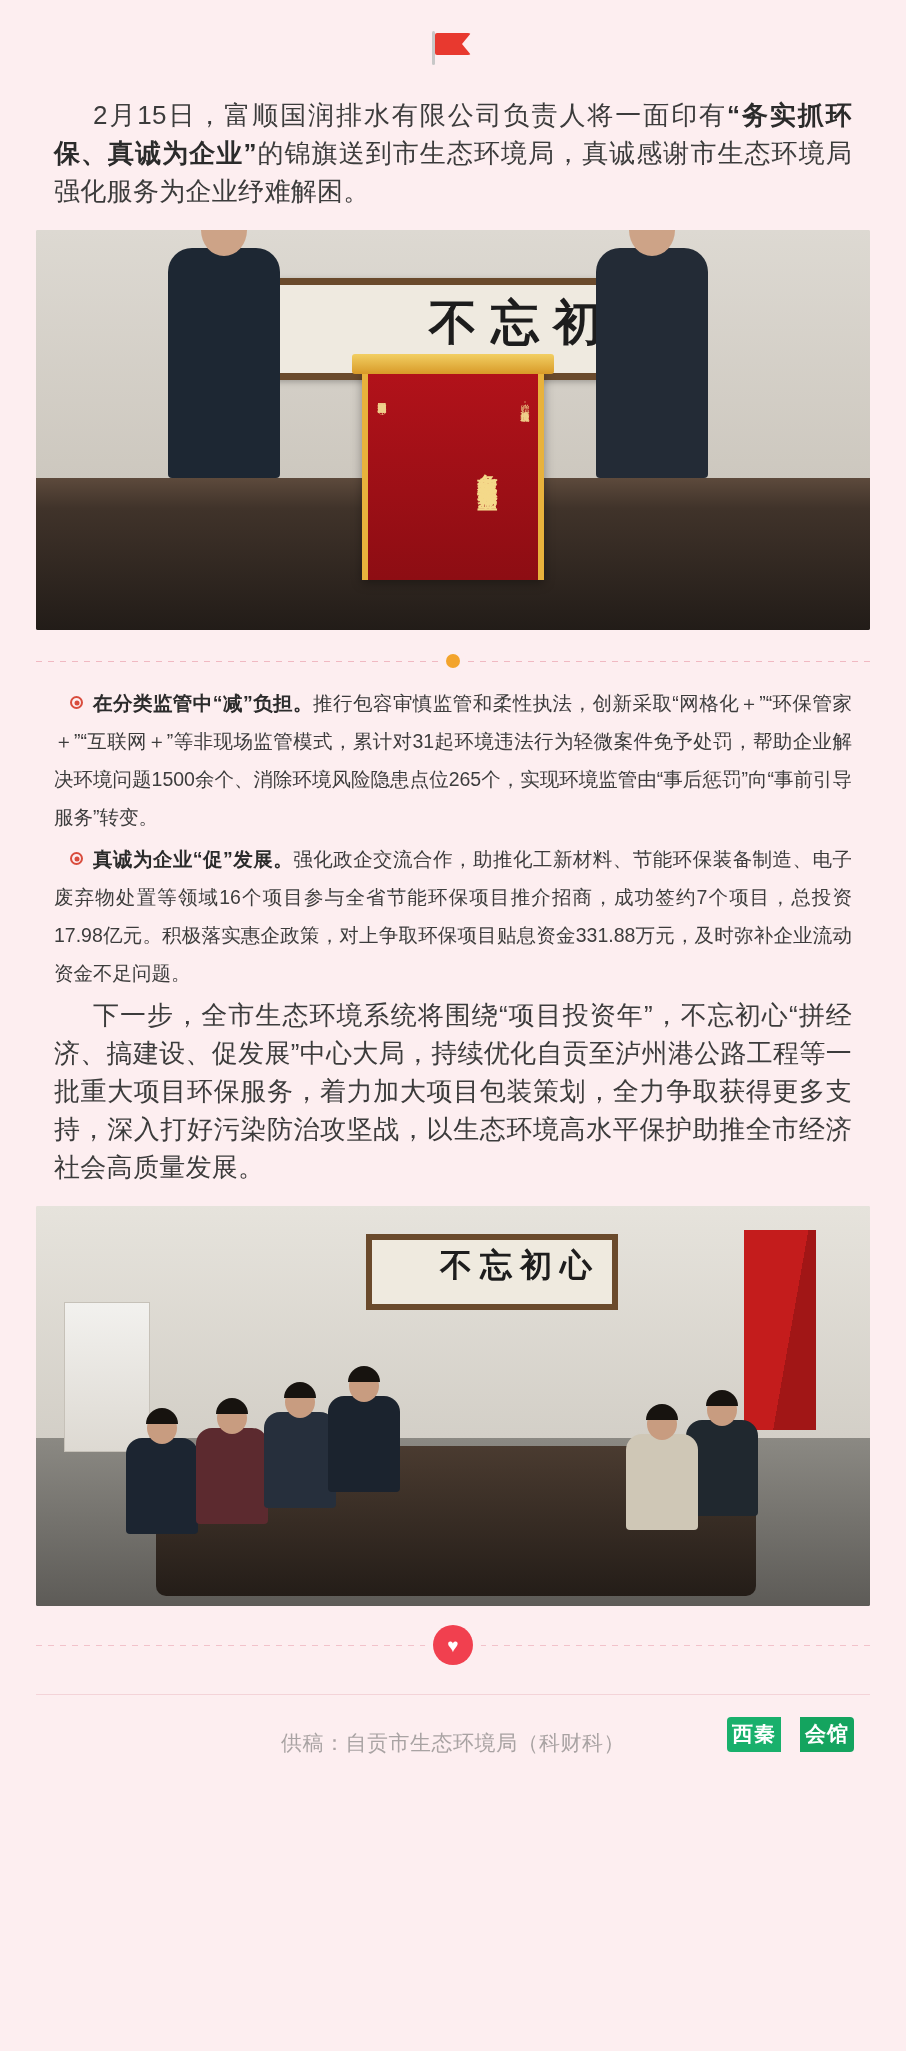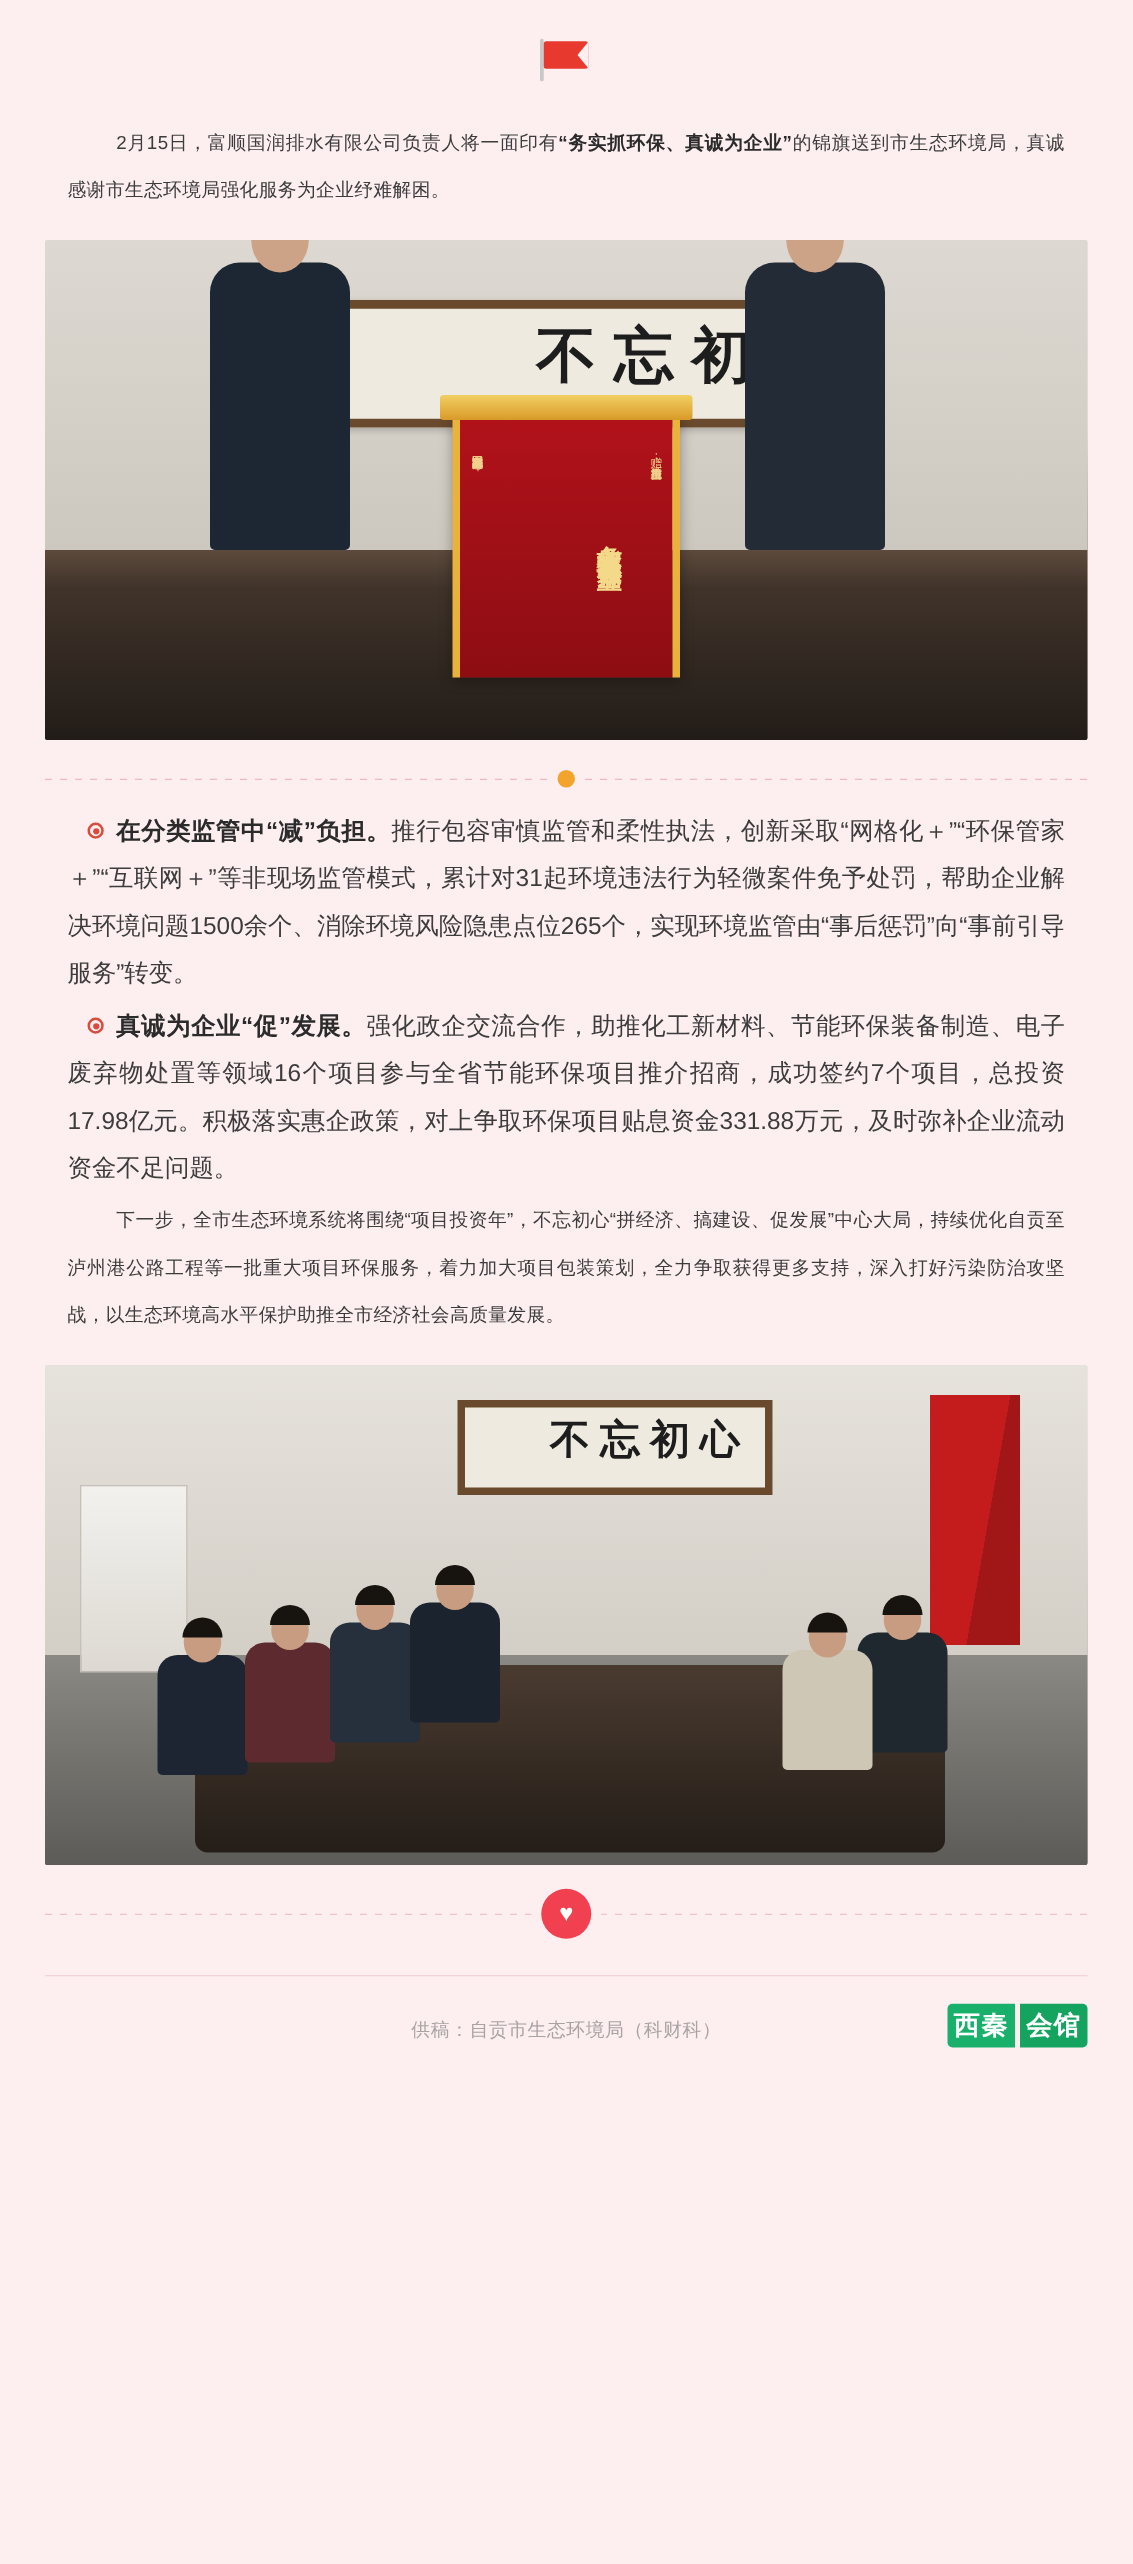--- a/index.html
+++ b/index.html
@@ -62,21 +62,21 @@
     right: 0;
     top: 0;
     width: 0;
     height: 0;
     border-top: 11px solid transparent;
     border-bottom: 11px solid transparent;
     border-right: 9px solid #fdeef0;
   }
   
   .para {
-    font-size: 15px;
+    font-size: 26px;
     line-height: 38px;
     color: #3c3c3c;
     text-align: justify;
     margin: 0 0 6px 0;
     letter-spacing: 0.3px;
   }
   .para.indent {
     text-indent: 39px;
   }
   .bold {
@@ -301,31 +301,31 @@
     position: relative;
     height: 96px;
     border-top: 1px solid #f4d3d8;
     margin-top: 10px;
   }
   .footer-text {
     position: absolute;
     left: 0; right: 0;
     top: 34px;
     text-align: center;
-    font-size: 15px;
+    font-size: 21px;
     color: #a9a3a3;
     letter-spacing: .5px;
   }
   .watermark {
     position: absolute;
-    right: 0;
+    right: 16px;
     top: 22px;
     display: flex;
     align-items: flex-end;
-    gap: 4px;
+    gap: 19px;
   }
   .watermark .wm-cn {
     background: #19b06c;
     color: #fff;
     font-size: 21px;
     font-weight: bold;
     padding: 3px 5px 4px 5px;
     border-radius: 4px 0 0 4px;
     letter-spacing: 1px;
     font-family: "DejaVu Sans", sans-serif;

